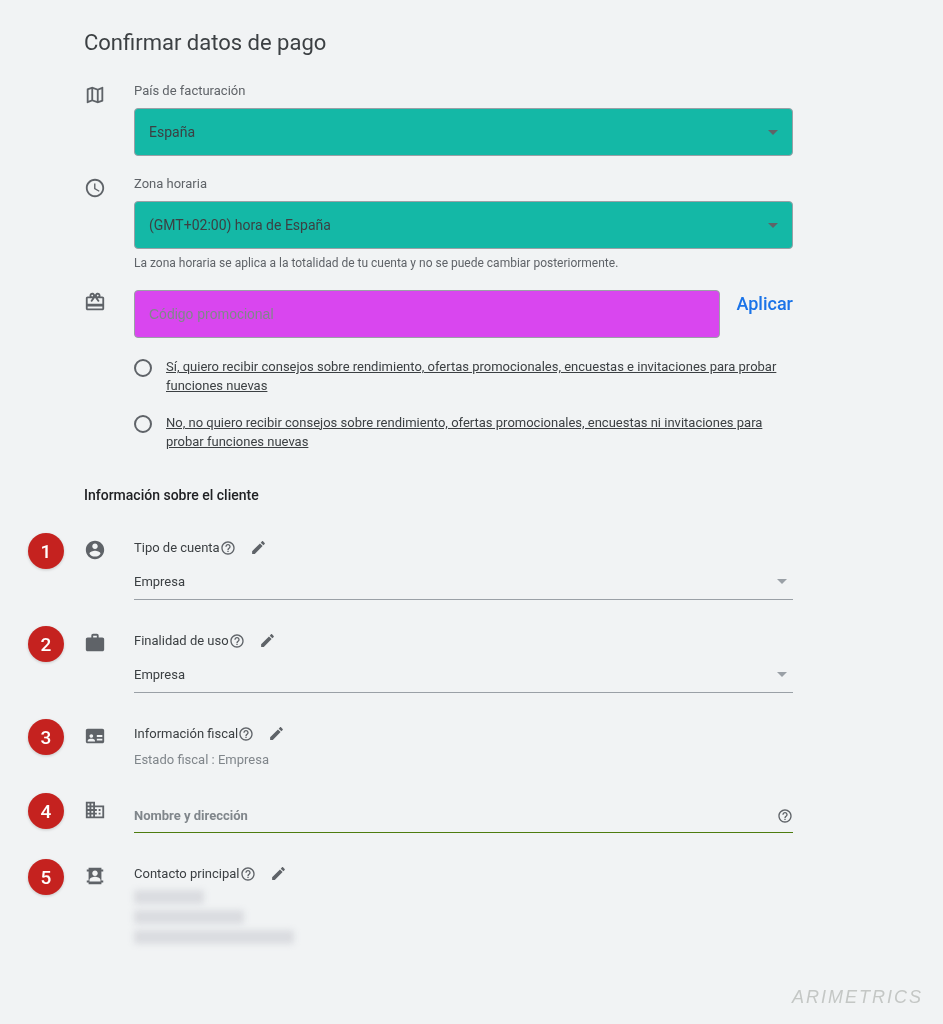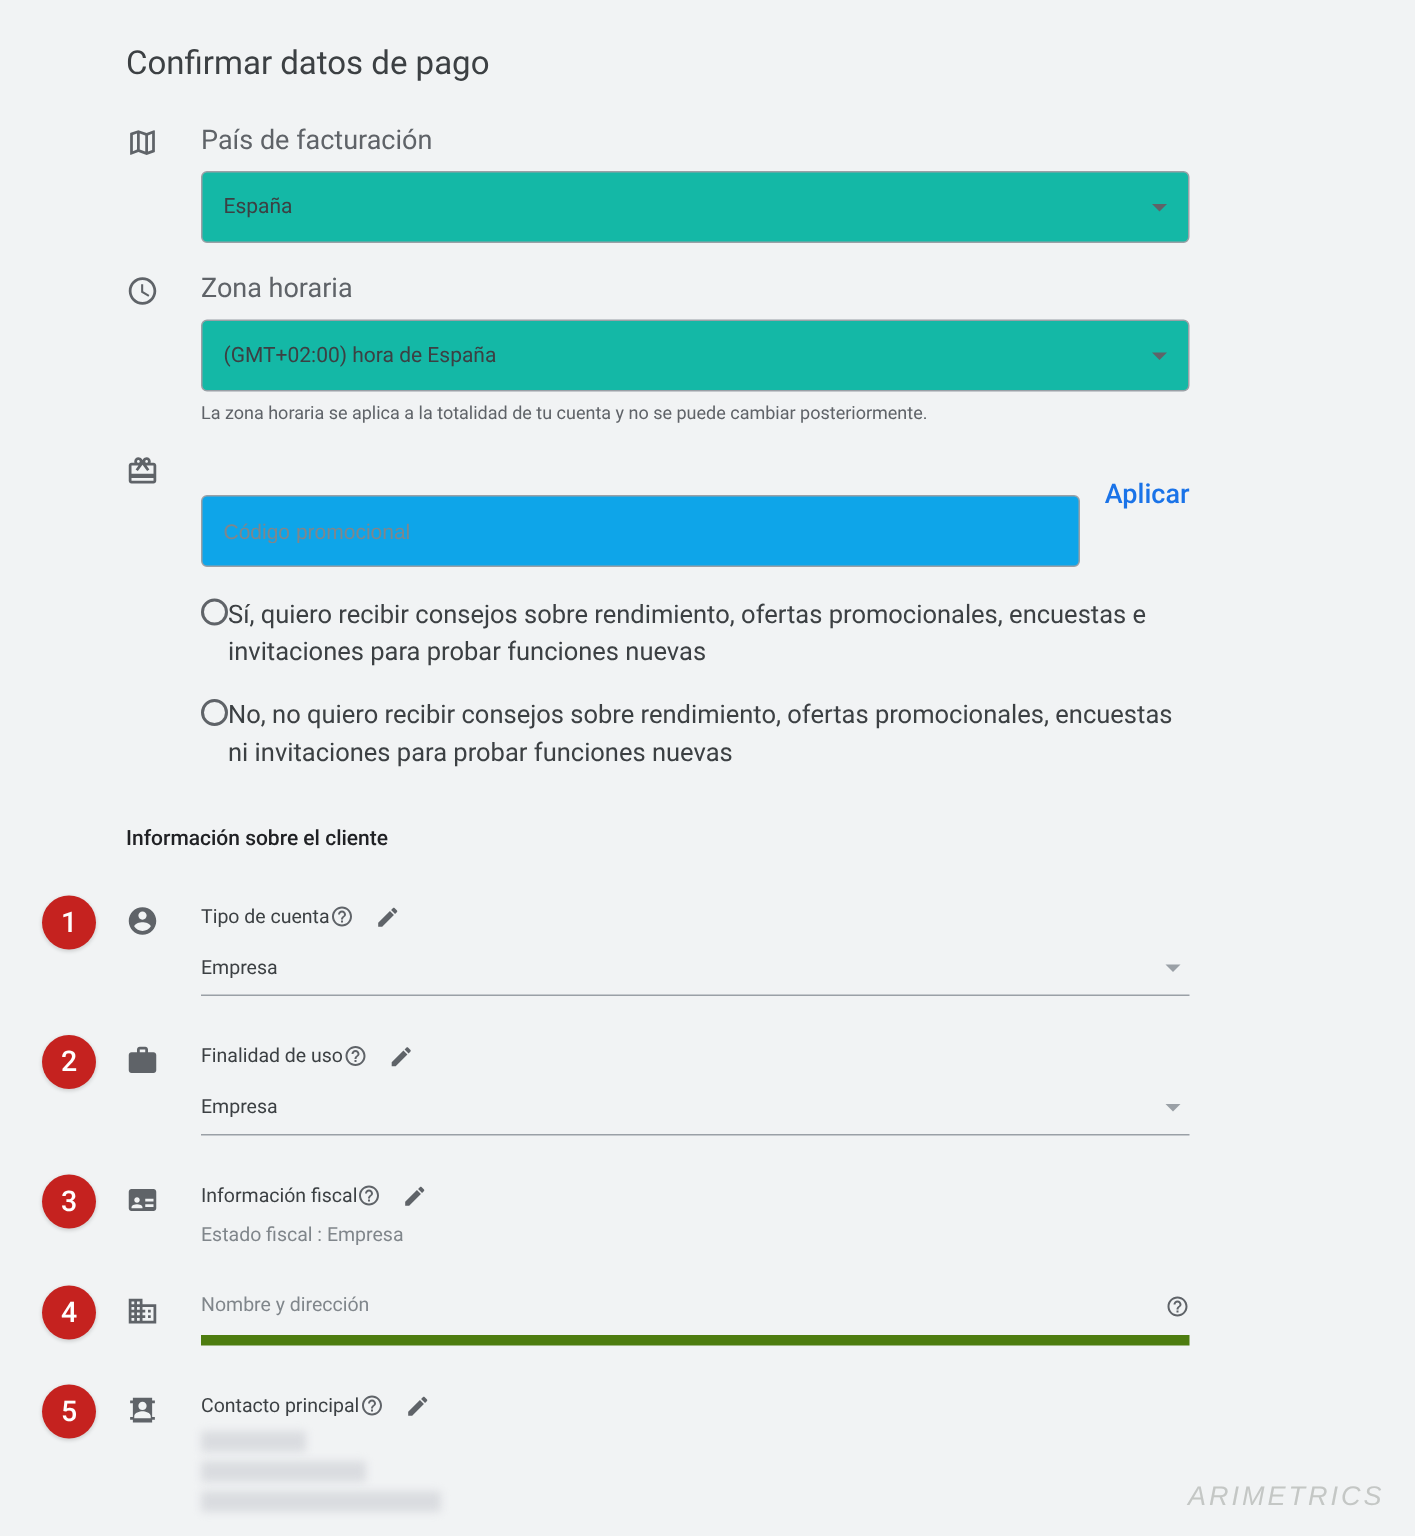--- a/index.html
+++ b/index.html
@@ -31,21 +31,21 @@
     color: #5f6368;
     fill: #5f6368;
     flex-shrink: 0;
     margin-top: 1px;
   }
   .row-content {
     flex: 1;
     margin-left: 28px;
   }
   .field-label {
-    font-size: 18px;
+    font-size: 13px;
     color: #5f6368;
     margin-bottom: 10px;
   }
   .select-box {
     border: 1px solid #9aa0a6;
     border-radius: 4px;
     height: 48px;
     display: flex;
     align-items: center;
     justify-content: space-between;
@@ -72,26 +72,25 @@
   .promo-row {
     display: flex;
     align-items: center;
     gap: 16px;
   }
   .text-input {
     border: 1px solid #9aa0a6;
     border-radius: 4px;
     height: 48px;
     padding: 0 14px;
-    background: #0ea5e9;
+    background: #d946ef;
     font-size: 14px;
     color: #3c4043;
     flex: 1;
     outline: none;
-    margin-top: 28px;
   }
   .text-input::placeholder { color: #80868b; }
   .apply-link {
     color: #1a73e8;
     font-size: 18px;
     font-weight: 500;
     cursor: pointer;
     margin-top: -22px;
   }
   .radio-group {
@@ -106,23 +105,25 @@
   }
   .radio-circle {
     width: 18px;
     height: 18px;
     border: 2px solid #5f6368;
     border-radius: 50%;
     flex-shrink: 0;
     margin-top: 1px;
   }
   .radio-text {
-    font-size: 17px;
+    margin-left: 14px;
+    font-size: 13px;
     color: #3c4043;
     line-height: 1.45;
+    text-decoration: underline;
   }
   .section-title {
     font-size: 14px;
     font-weight: 500;
     color: #202124;
     margin-top: 36px;
     margin-bottom: 36px;
   }
   .info-row {
     display: flex;
@@ -191,25 +192,26 @@
   .underline-value {
     font-size: 13px;
     color: #3c4043;
   }
   .tax-line {
     font-size: 13px;
     color: #80868b;
     margin-top: 10px;
   }
   .underline-input-row {
-    border-bottom: 7px solid #4d7c0f;
-    display: flex;
-    align-items: flex-start;
+    border-bottom: 1px solid #4d7c0f;
+    display: flex;
+    align-items: center;
     justify-content: space-between;
     height: 34px;
+    font-weight: bold;
   }
   .underline-placeholder {
     font-size: 13px;
     color: #80868b;
   }
   .blurred-block {
     margin-top: 8px;
     display: flex;
     flex-direction: column;
     gap: 6px;

